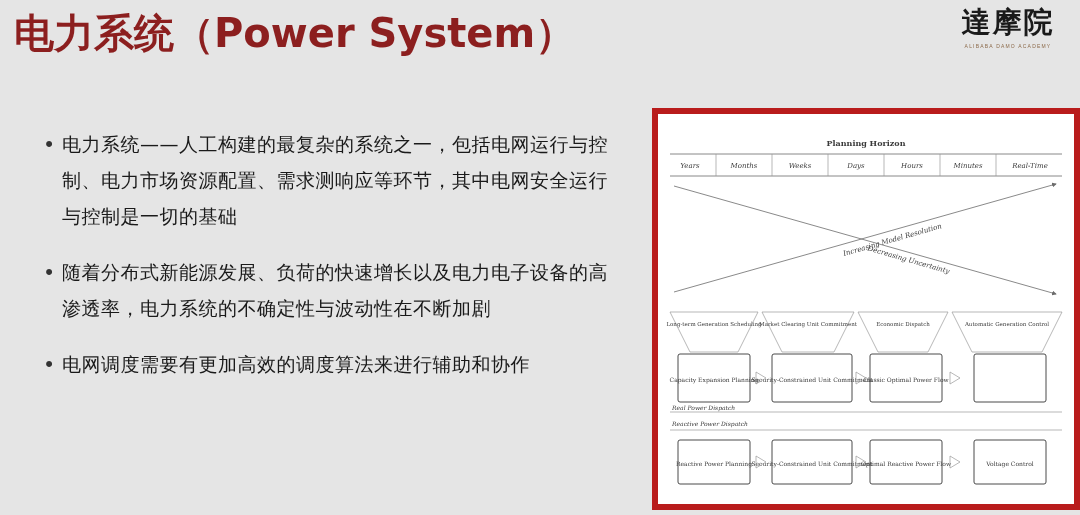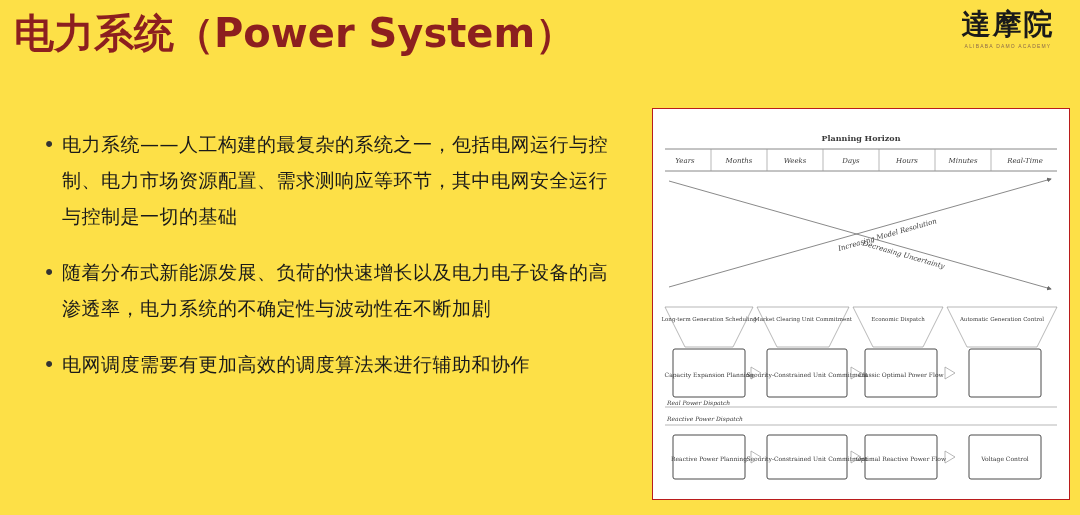--- a/index.html
+++ b/index.html
@@ -7,21 +7,21 @@
     padding: 0;
     background: #ffffff;
   }
   body {
     font-family: "Liberation Sans", sans-serif;
   }
   #slide {
     position: relative;
     width: 1080px;
     height: 515px;
-    background: #fde047;
+    background: #e5e5e5;
     overflow: hidden;
   }
   
   #title {
     position: absolute;
     left: 14px;
     top: 6px;
     font-size: 40px;
     font-weight: bold;
     color: #8c1f1f;
@@ -32,21 +32,21 @@
   #title .cn { font-family: "DejaVu Sans", sans-serif; }
   
   #logo {
     position: absolute;
     right: 12px;
     top: 10px;
     width: 120px;
     text-align: center;
   }
   #logo .logo-cn {
-    font-family: Liberation Sans, sans-serif;
+    font-family: Liberation Mono, monospace;
     font-size: 29px;
     font-weight: bold;
     color: #1a1a1a;
     letter-spacing: 2px;
     line-height: 1.0;
   }
   #logo .logo-en {
     margin-top: 4px;
     font-size: 5px;
     color: #8c6a4a;
@@ -80,21 +80,21 @@
     letter-spacing: 0.5px;
   }
   
   #figure {
     position: absolute;
     left: 652px;
     top: 108px;
     width: 416px;
     height: 390px;
     background: #ffffff;
-    border: 1px solid #b91c1c;
+    border: 6px solid #b91c1c;
     overflow: hidden;
   }
   #figure svg { display: block; }
 </style>
 </head>
 <body>
 
 <div id="slide">
 
   <div id="title">

